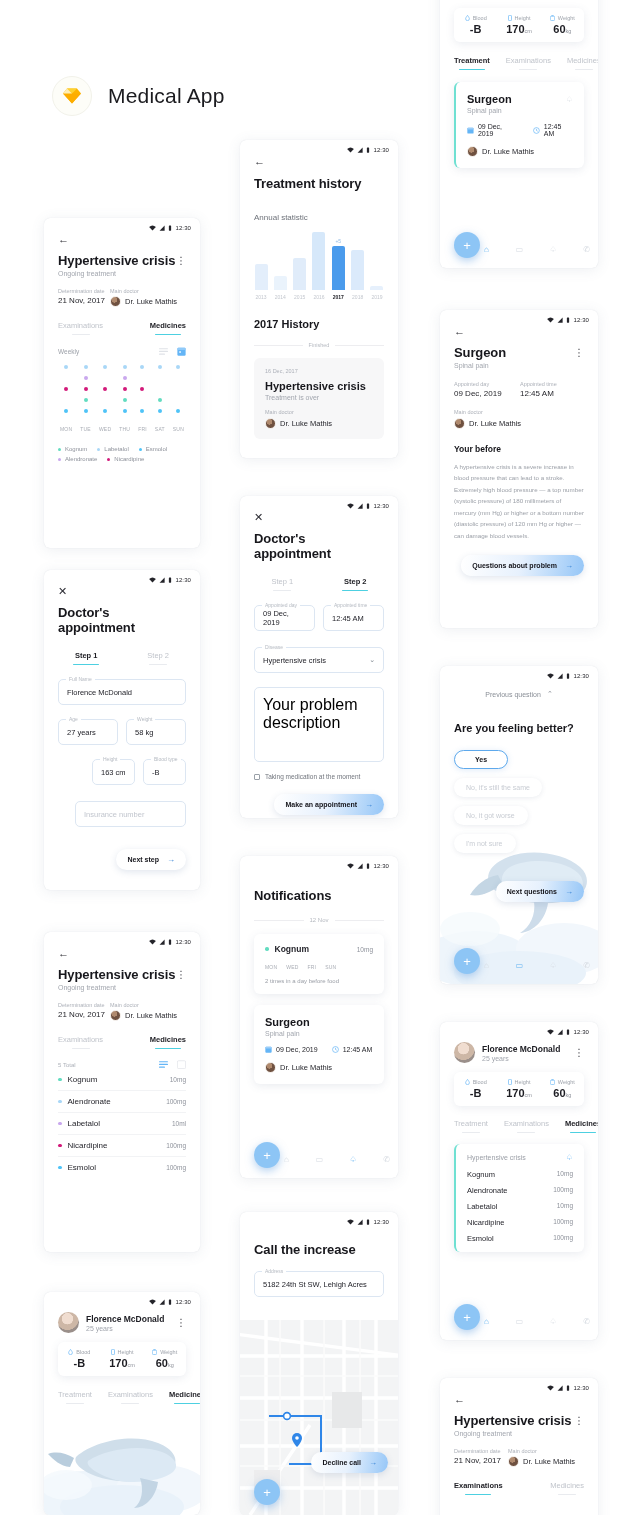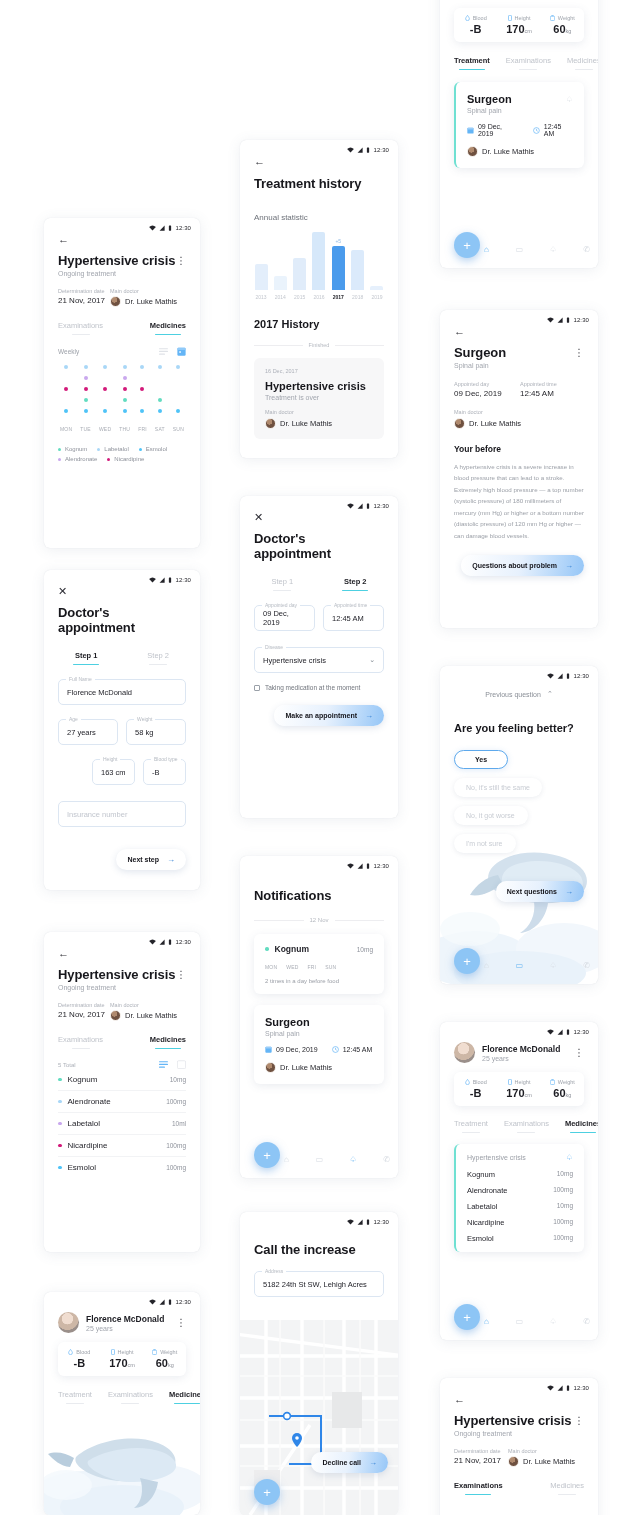--- a/index.html
+++ b/index.html
@@ -165,20 +165,31 @@
 
   
   .map { position: absolute; left: 0; right: 0; bottom: 0; top: 78px; background: #f1f2f3; overflow: hidden; }
   .checkbox { width: 6px; height: 6px; border: 1px solid #9aa0a8; border-radius: 1px; display: inline-block; }
 </style>
 </head>
 <body>
 
 <div class="page">
 
+  <div class="brand">
+    <div class="brand-logo">
+      <svg width="20" height="18" viewBox="0 0 20 18">
+        <path d="M5 1.6h10l4 5-9 9.8L1 6.6z" fill="#fdb300"></path>
+        <path d="M5 1.6h10l-5 5z" fill="#fdd231"></path>
+        <path d="M1 6.6h18l-9 9.8z" fill="#fdad00"></path>
+        <path d="M10 6.6l-5-5-4 5z" fill="#feeeb7"></path>
+      </svg>
+    </div>
+    <div class="brand-title">Medical App</div>
+  </div>
 
   <div class="phone" style="left:44px; top:218px; width:156px; height:330px;">
     <div class="statusbar">
       <svg class="sb-ico" width="7" height="6" viewBox="0 0 10 8">
           <path d="M5 7.4L0.2 2.6a7 7 0 019.6 0z" fill="#24242a"></path>
         </svg>
       <svg class="sb-ico" width="6" height="6" viewBox="0 0 8 8">
           <path d="M7.5.5v7H.8z" fill="#24242a"></path>
         </svg>
       <svg class="sb-ico" width="4" height="6" viewBox="0 0 5 8">
@@ -347,21 +358,21 @@
       <div class="grid2" style="margin-top:14px;padding-left:34px;">
         <div class="field">
           <span class="flabel">Height</span>
           <span class="fval">163 cm</span>
         </div>
         <div class="field">
           <span class="flabel">Blood type</span>
           <span class="fval">-B</span>
         </div>
       </div>
-      <div class="field" style="margin-top:16px;">
+      <div class="field" style="margin-top:16px;margin-left:17px;">
         <span class="fph">Insurance number</span>
       </div>
       <div style="display:flex;justify-content:flex-end;margin-top:22px;">
         <div class="pill">
           <span>Next step</span>
           <span class="arrow">→</span>
         </div>
       </div>
     </div>
   </div>
@@ -627,20 +638,23 @@
         </div>
         <div class="field">
           <span class="flabel">Appointed time</span>
           <span class="fval">12:45 AM</span>
         </div>
       </div>
       <div class="field between" style="margin-top:16px;">
         <span class="flabel">Disease</span>
         <span class="fval">Hypertensive crisis</span>
         <span style="margin-left:auto;font-size:7px;color:#7b8characters;color:#7d858e;">⌄</span>
+      </div>
+      <div style="margin-top:14px;border:1px solid #dce6f2;border-radius:5px;height:75px;padding:8px;">
+        <span class="fph">Your problem description</span>
       </div>
       <div class="row aic" style="gap:5px;margin-top:11px;">
         <span class="checkbox"></span>
         <span style="font-size:6.5px;color:#71757d;">Taking medication at the moment</span>
       </div>
       <div style="display:flex;justify-content:flex-end;margin-top:14px;">
         <div class="pill blue">
           <span>Make an appointment</span>
           <span class="arrow">→</span>
         </div>

